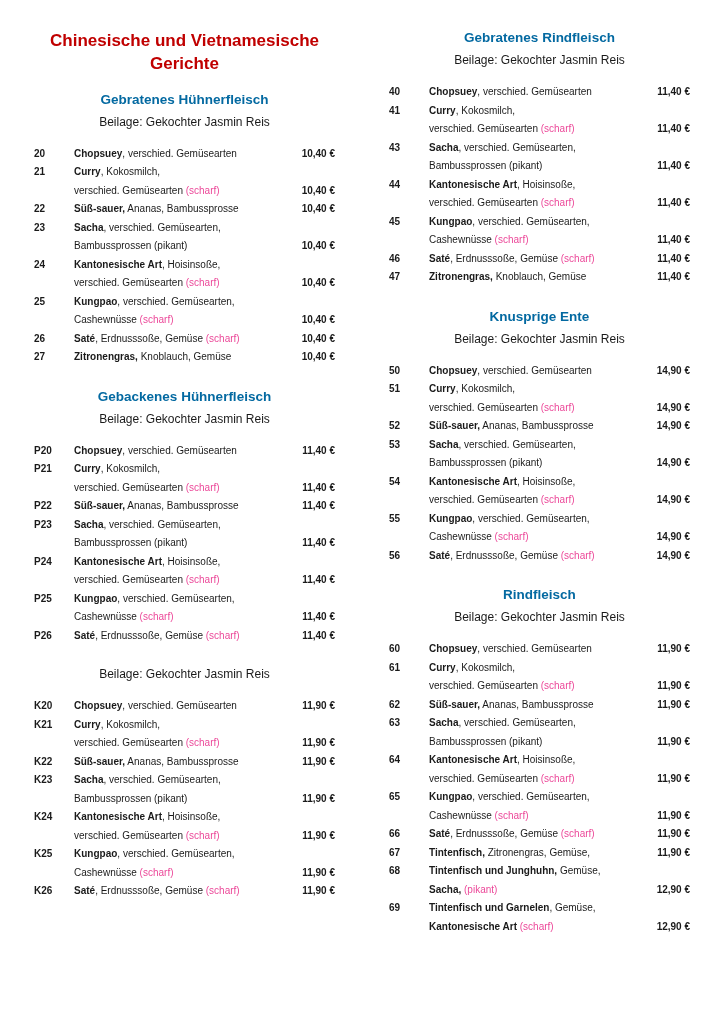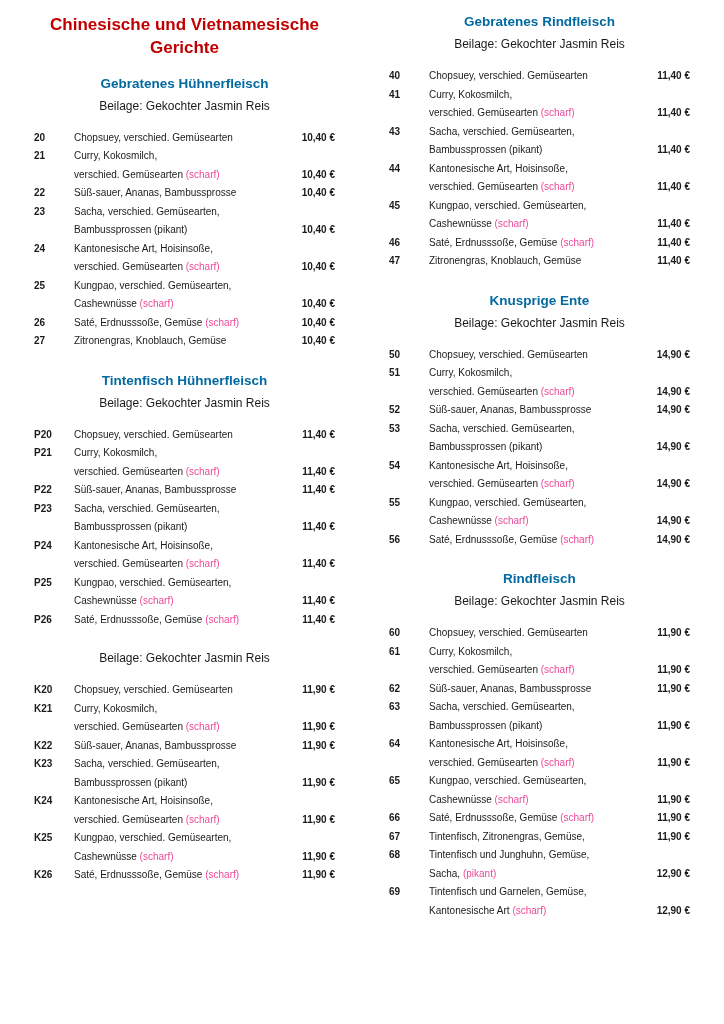--- a/index.html
+++ b/index.html
@@ -6,21 +6,21 @@
     margin: 0;
     padding: 0;
     background: #ffffff;
     font-family: "Liberation Sans", sans-serif;
     color: #1a1a1a;
   }
   .page {
     width: 724px;
     height: 1024px;
     box-sizing: border-box;
-    padding: 12px 34px 10px 34px;
+    padding: 28px 34px 10px 34px;
     display: flex;
     gap: 54px;
     overflow: hidden;
     background: #ffffff;
   }
   .column {
     flex: 1;
     min-width: 0;
   }
   .doc-title {
@@ -64,21 +64,21 @@
     min-width: 0;
   }
   .line { white-space: nowrap; }
   .item-price {
     flex: none;
     margin-left: 6px;
     font-weight: bold;
     white-space: nowrap;
     align-self: flex-end;
   }
-  .seg-b { font-weight: normal; }
+  .seg-b { font-weight: bold; }
   .seg-r { color: #ec4899; }
 </style>
 </head>
 <body>
 
 <div class="page">
   <div class="column">
     <h1 class="doc-title">Chinesische und Vietnamesische
 Gerichte</h1>
     <div class="menu-sections">
@@ -142,21 +142,21 @@
             <div class="item">
               <div class="item-num">27</div>
               <div class="item-desc">
                 <div class="line"><span class="seg-b">Zitronengras,</span><span> Knoblauch, Gemüse</span></div>
               </div>
               <div class="item-price">10,40 €</div>
             </div>
           </div>
         </section>
         <section class="section">
-          <h2 class="section-title">Tintenfisch Hühnerfleisch</h2>
+          <h2 class="section-title">Gebackenes Hühnerfleisch</h2>
           <div class="section-subtitle">Beilage: Gekochter Jasmin Reis</div>
           <div class="items">
             <div class="item">
               <div class="item-num">P20</div>
               <div class="item-desc">
                 <div class="line"><span class="seg-b">Chopsuey</span><span>, verschied. Gemüsearten</span></div>
               </div>
               <div class="item-price">11,40 €</div>
             </div>
             <div class="item">

